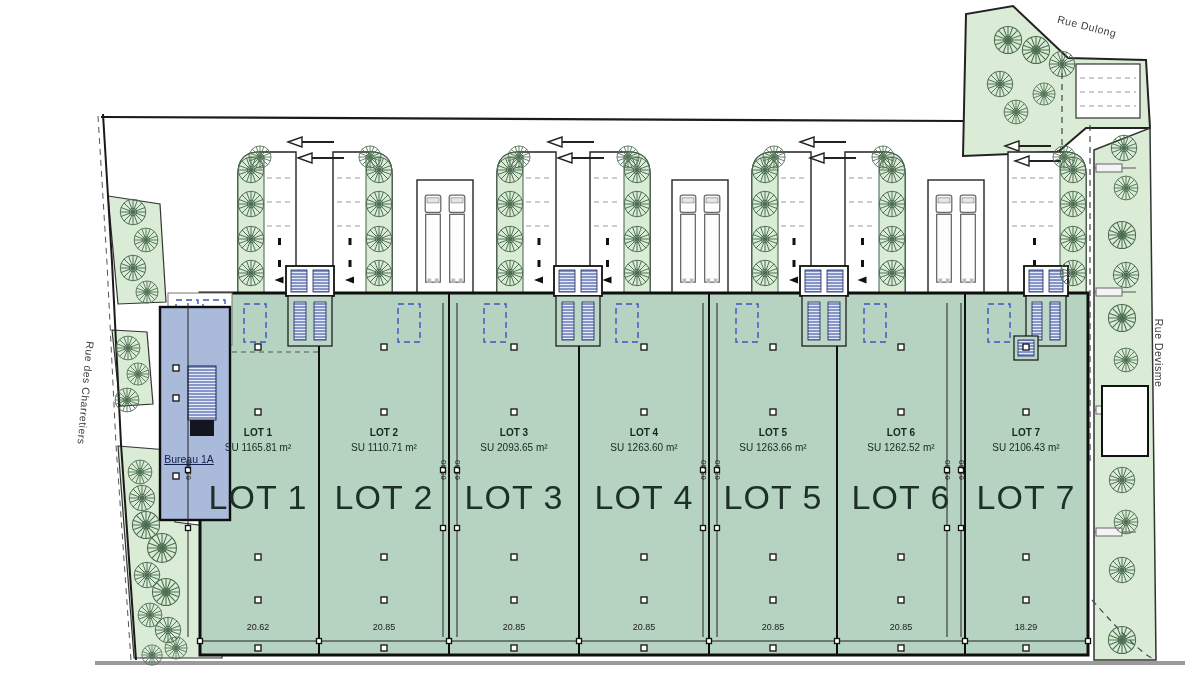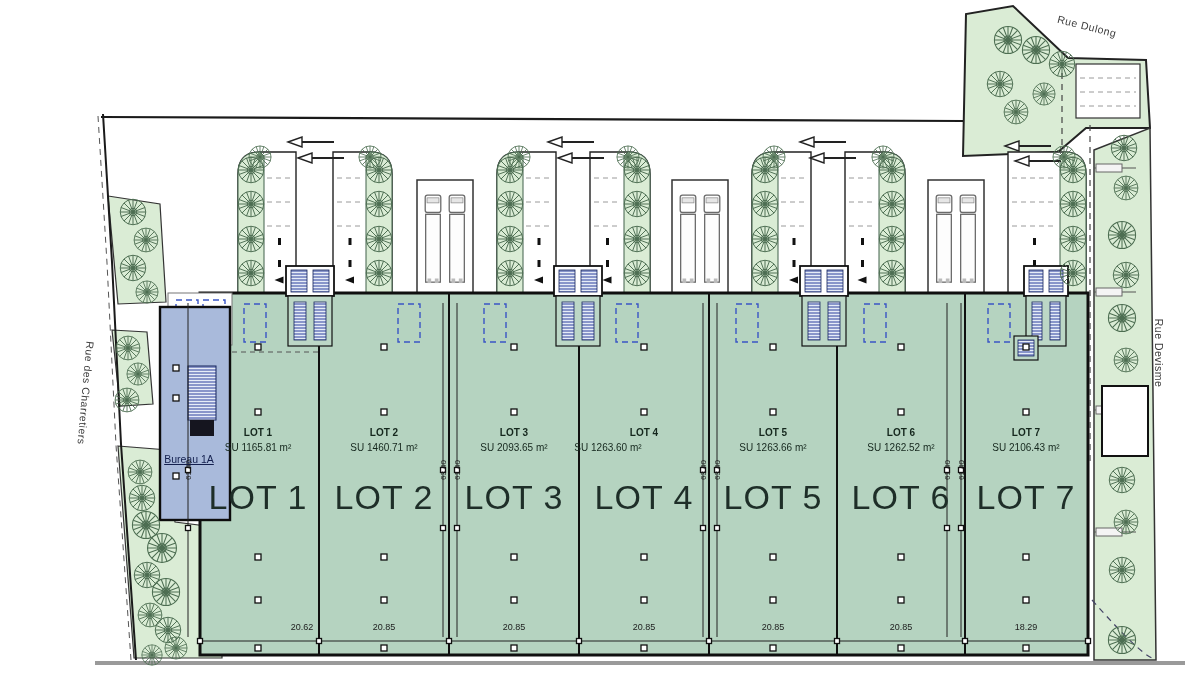--- a/index.html
+++ b/index.html
@@ -382,31 +382,31 @@
 
   <div class="lbl street dulong" style="left:1087px;top:26px">Rue Dulong</div>
   <div class="lbl street charretiers" style="left:86px;top:393px">Rue des Charretiers</div>
   <div class="lbl street devisme" style="left:1159px;top:353px">Rue Devisme</div>
   <div class="lbl bureau-label" style="left:189px;top:459px">Bureau 1A</div>
 
   <div id="labels">
       <div class="lbl lot-title" style="left: 258px; top: 432px;">LOT 1</div>
       <div class="lbl lot-su" style="left: 258px; top: 447px;">SU 1165.81 m²</div>
       <div class="lbl lot-big" style="left: 258px; top: 497px;">LOT 1</div>
-      <div class="lbl dim" style="left: 258px; top: 627px; margin-left: 44px;">20.62</div>
+      <div class="lbl dim" style="left: 258px; top: 627px;">20.62</div>
       <div class="lbl lot-title" style="left: 384px; top: 432px;">LOT 2</div>
-      <div class="lbl lot-su" style="left: 384px; top: 447px;">SU 1460.71 m²</div>
+      <div class="lbl lot-su" style="left: 384px; top: 447px;">SU 1110.71 m²</div>
       <div class="lbl lot-big" style="left: 384px; top: 497px;">LOT 2</div>
       <div class="lbl dim" style="left: 384px; top: 627px;">20.85</div>
       <div class="lbl lot-title" style="left: 514px; top: 432px;">LOT 3</div>
       <div class="lbl lot-su" style="left: 514px; top: 447px;">SU 2093.65 m²</div>
       <div class="lbl lot-big" style="left: 514px; top: 497px;">LOT 3</div>
       <div class="lbl dim" style="left: 514px; top: 627px;">20.85</div>
       <div class="lbl lot-title" style="left: 644px; top: 432px;">LOT 4</div>
-      <div class="lbl lot-su" style="left: 608px; top: 447px;">SU 1263.60 m²</div>
+      <div class="lbl lot-su" style="left: 644px; top: 447px;">SU 1263.60 m²</div>
       <div class="lbl lot-big" style="left: 644px; top: 497px;">LOT 4</div>
       <div class="lbl dim" style="left: 644px; top: 627px;">20.85</div>
       <div class="lbl lot-title" style="left: 773px; top: 432px;">LOT 5</div>
       <div class="lbl lot-su" style="left: 773px; top: 447px;">SU 1263.66 m²</div>
       <div class="lbl lot-big" style="left: 773px; top: 497px;">LOT 5</div>
       <div class="lbl dim" style="left: 773px; top: 627px;">20.85</div>
       <div class="lbl lot-title" style="left: 901px; top: 432px;">LOT 6</div>
       <div class="lbl lot-su" style="left: 901px; top: 447px;">SU 1262.52 m²</div>
       <div class="lbl lot-big" style="left: 901px; top: 497px;">LOT 6</div>
       <div class="lbl dim" style="left: 901px; top: 627px;">20.85</div>

